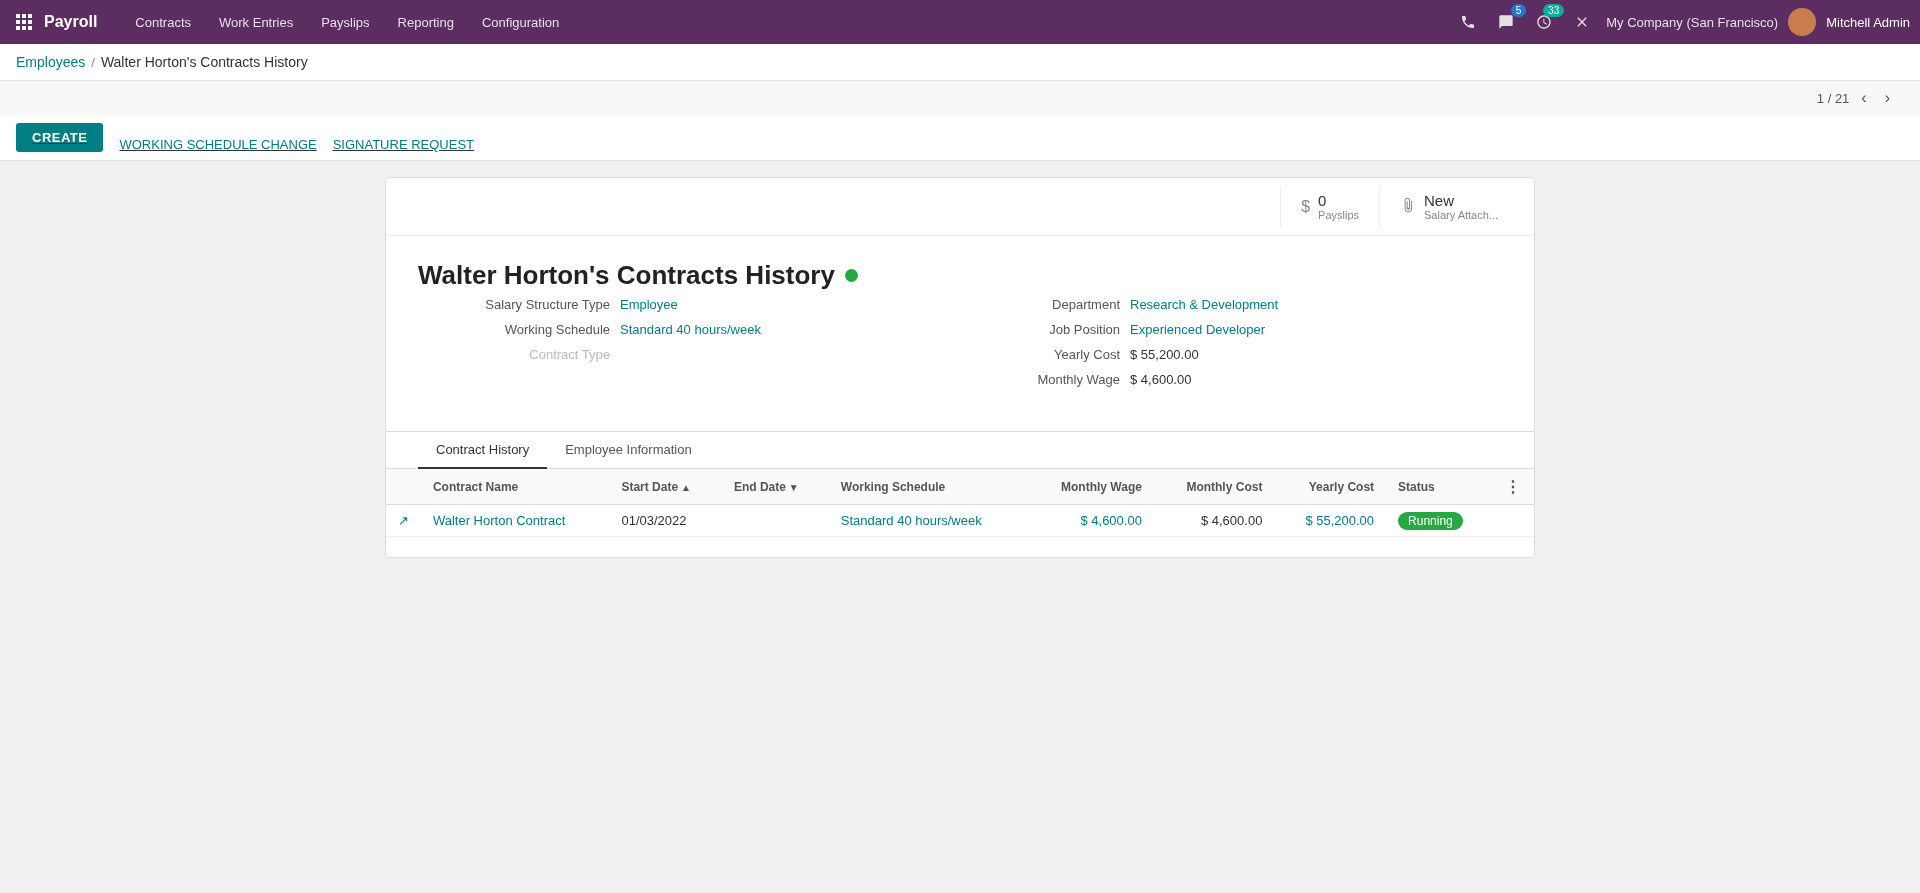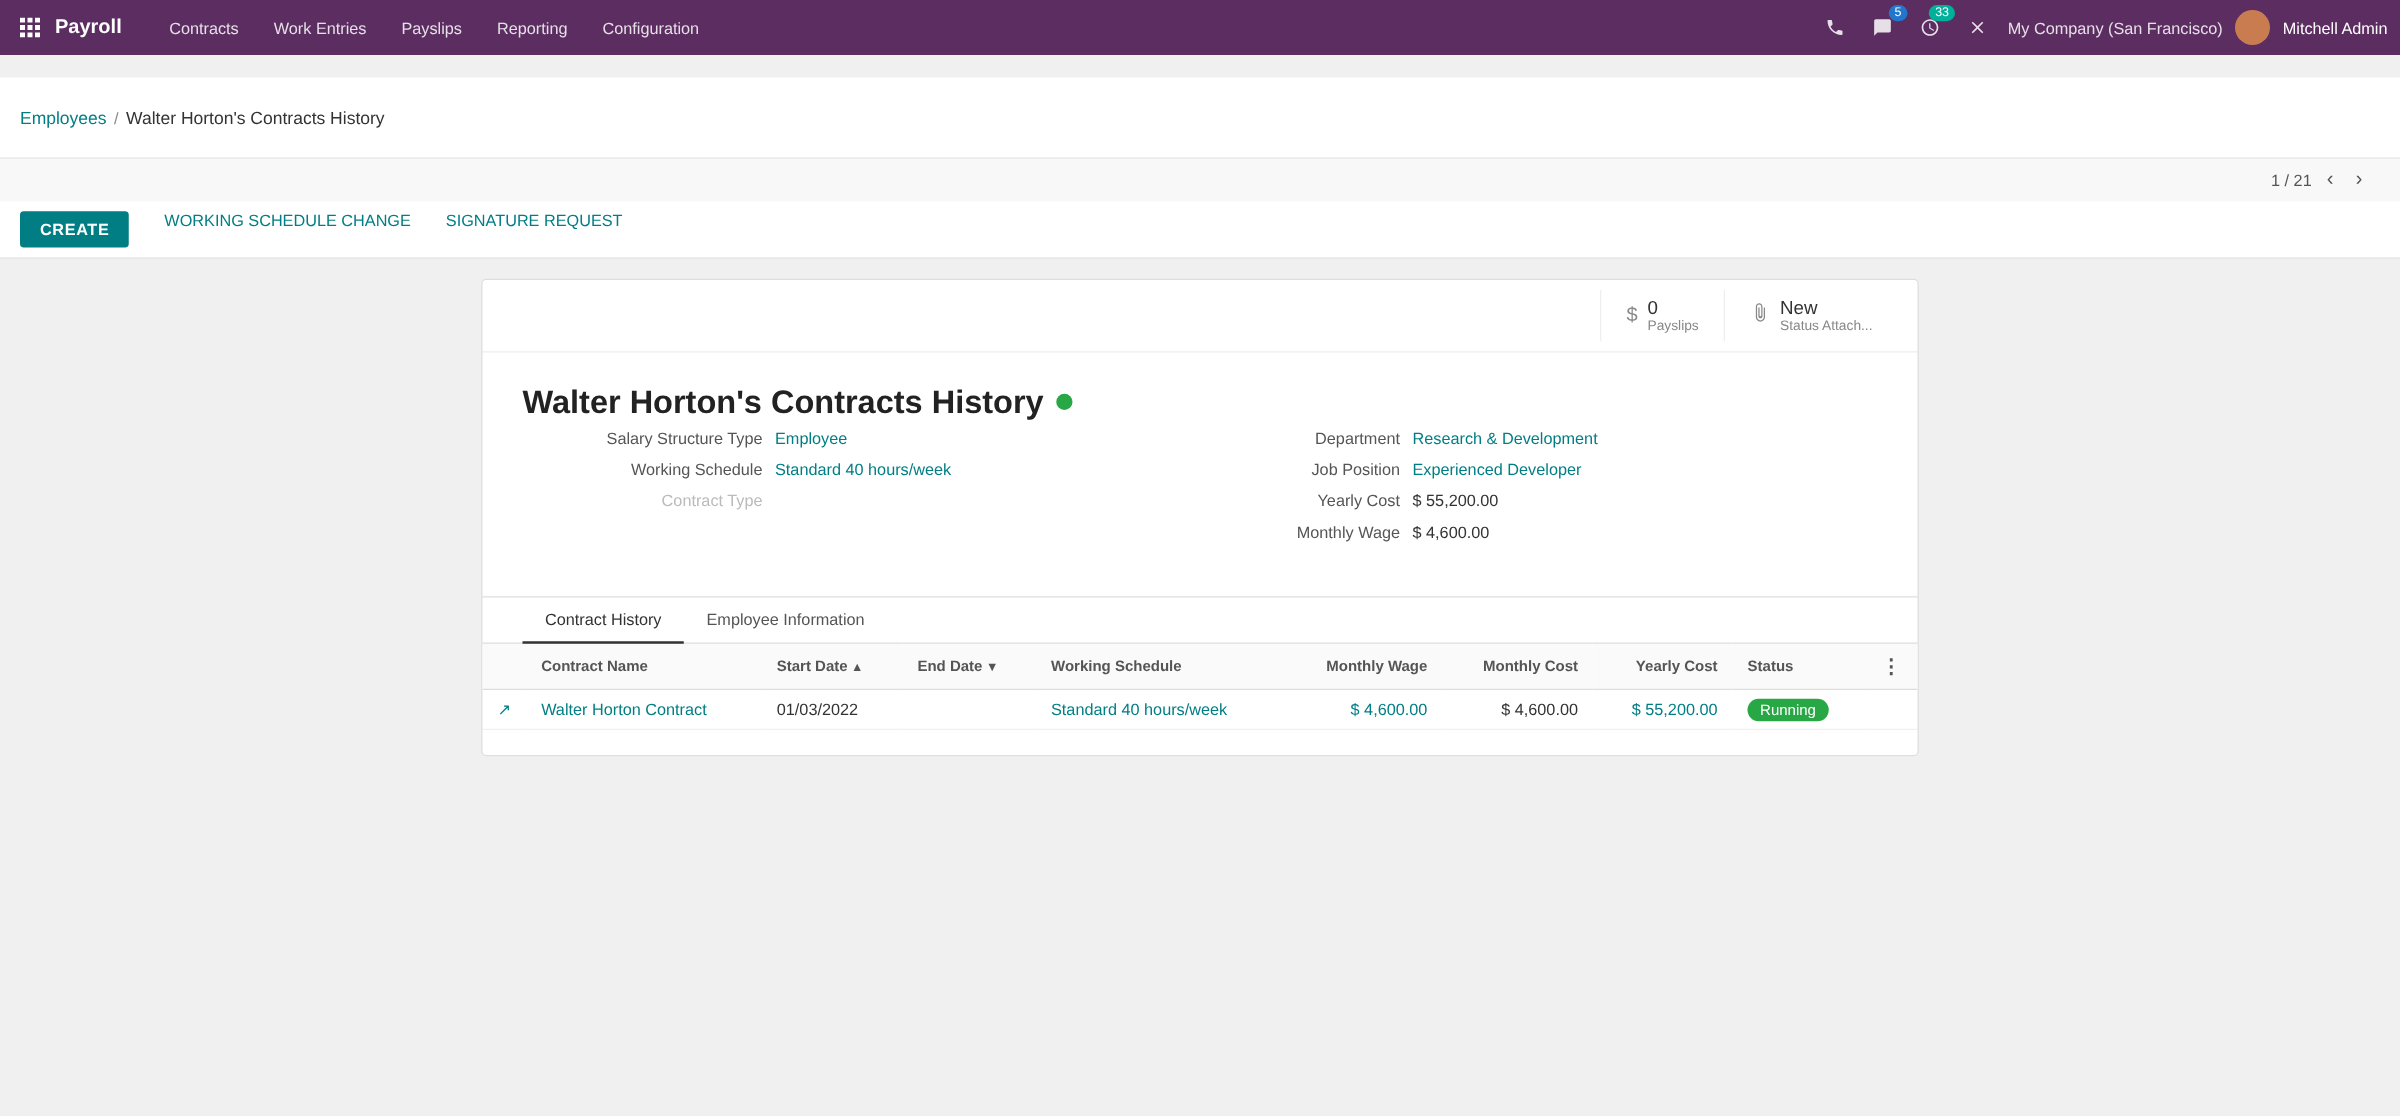--- a/index.html
+++ b/index.html
@@ -23,26 +23,25 @@
     .topnav .icon-btn { color: rgba(255,255,255,0.85); cursor: pointer; position: relative; display: flex; align-items: center; justify-content: center; width: 28px; height: 28px; }
     .badge { background: #27c; color: white; border-radius: 10px; padding: 1px 5px; font-size: 10px; position: absolute; top: -4px; right: -6px; }
     .badge-green { background: #00b09b; }
     .company-name { color: rgba(255,255,255,0.85); font-size: 13px; }
     .avatar { width: 28px; height: 28px; border-radius: 50%; background: #c97c50; display: flex; align-items: center; justify-content: center; overflow: hidden; }
     .user-name { color: white; font-size: 13px; }
 
     
     .breadcrumb-bar {
       background: white;
-      padding: 24px 16px;
+      padding: 10px 16px;
       border-bottom: 1px solid #e0e0e0;
       display: flex;
       align-items: center;
       gap: 6px;
-      margin-top: 18px;
     }
     .breadcrumb-link { color: #017e84; cursor: pointer; font-size: 14px; }
     .breadcrumb-sep { color: #888; }
     .breadcrumb-current { color: #333; font-size: 14px; }
 
     
     .pager-bar {
       display: flex;
       justify-content: flex-end;
       align-items: center;
@@ -52,22 +51,23 @@
     }
     .pager-text { font-size: 13px; color: #555; margin-left: 12px; }
     .pager-btn { background: none; border: none; cursor: pointer; color: #555; font-size: 16px; padding: 2px 6px; }
 
     
     .action-bar {
       background: white;
       border-bottom: 1px solid #e0e0e0;
       padding: 8px 16px;
       display: flex;
-      align-items: flex-start;
-      gap: 28px;
+      align-items: flex-end;
+      gap: 16px;
+      text-decoration: underline;
     }
     .btn-create {
       background: #017e84;
       color: white;
       border: none;
       padding: 7px 16px;
       border-radius: 3px;
       font-size: 13px;
       font-weight: 600;
       cursor: pointer;
@@ -251,21 +251,21 @@
         </div>
       </div>
       <div class="stat-item">
         <span class="stat-icon">
           <svg width="16" height="16" fill="#888" viewBox="0 0 24 24">
               <path d="M16.5 6v11.5c0 2.2-1.8 4-4 4s-4-1.8-4-4V5C8.5 3.6 9.6 2.5 11 2.5s2.5 1.1 2.5 2.5v10.5c0 .6-.4 1-1 1s-1-.4-1-1V6H10v10.5c0 1.4 1.1 2.5 2.5 2.5s2.5-1.1 2.5-2.5V5c0-2.2-1.8-4-4-4S7 2.8 7 5v12.5c0 3 2.5 5.5 5.5 5.5s5.5-2.5 5.5-5.5V6h-1.5z"></path>
             </svg>
         </span>
         <div class="stat-info">
           <span class="stat-count">New</span>
-          <span class="stat-label">Status Attach...</span>
+          <span class="stat-label">Salary Attach...</span>
         </div>
       </div>
     </div>
 
     <div class="record-header">
       <div class="record-title">
         <span>Walter Horton's Contracts History</span>
         <span class="status-dot"></span>
       </div>
 

